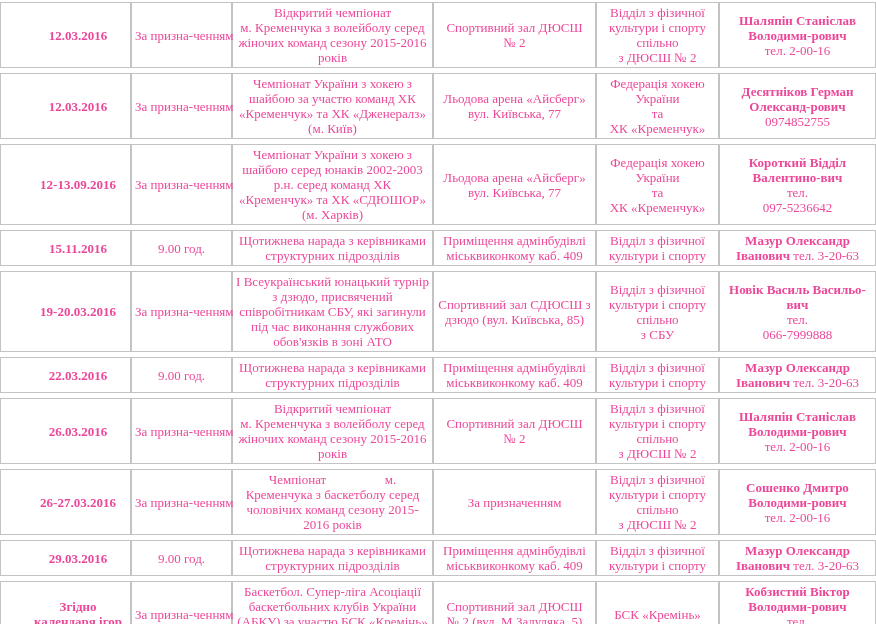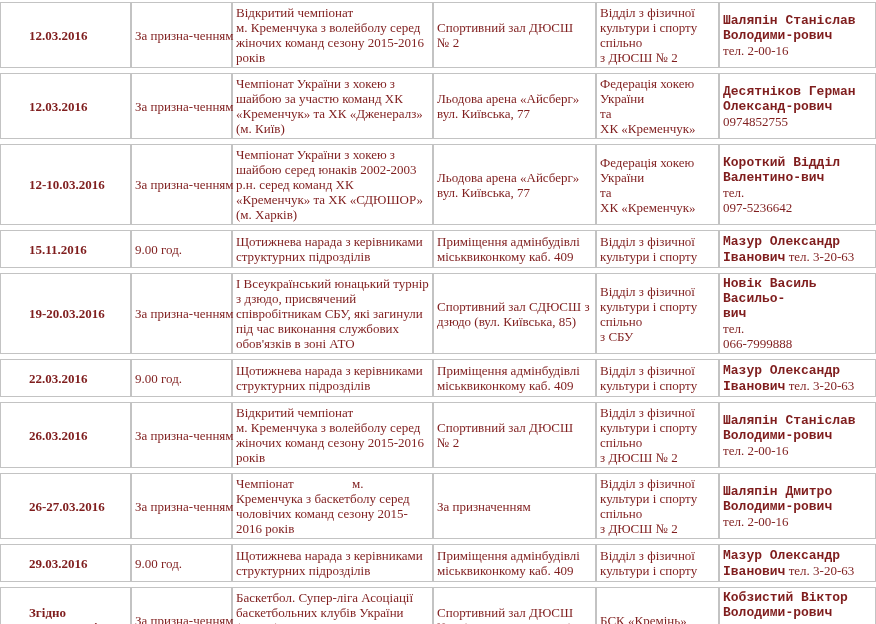--- a/index.html
+++ b/index.html
@@ -17,31 +17,32 @@
   table.schedule {
     border-collapse: separate;
     border-spacing: 0 5px;
     table-layout: fixed;
     width: 876px;
     margin-top: -3px;
   }
   td {
     border: 1px solid #c3c3c3;
     vertical-align: middle;
+    text-align: center;
     padding: 2px 3px;
     font-family: "Liberation Serif", serif;
     font-size: 13px;
     line-height: 15px;
-    color: #7f1d1d;
+    color: #ec4899;
     white-space: pre-line;
     overflow-wrap: break-word;
   }
   td.col-date { font-weight: bold; padding-left: 28px; }
   td.col-time { white-space: nowrap; }
-  .b { font-weight: bold; font-family: Liberation Mono, monospace; }
+  .b { font-weight: bold; }
   .block { display: block; }
 </style>
 </head>
 <body>
 
 <div class="page">
   <table class="schedule">
     <colgroup id="schedule-cols">
         <col style="width: 131px;">
         <col style="width: 101px;">
@@ -75,21 +76,21 @@
 (м. Київ)</td>
           <td class="col-location">Льодова арена «Айсберг»
 вул. Київська, 77</td>
           <td class="col-organizer">Федерація хокею України
 та
 ХК «Кременчук»</td>
           <td class="col-contact"><span class="b block">Десятніков Герман
 Олександ-рович</span><span class="">0974852755</span></td>
         </tr>
         <tr>
-          <td class="col-date">12-10.03.2016</td>
+          <td class="col-date">12-13.09.2016</td>
           <td class="col-time">За призна-ченням</td>
           <td class="col-event">Чемпіонат України з хокею з
 шайбою серед юнаків 2002-2003
 р.н. серед команд ХК
 «Кременчук» та ХК «СДЮШОР»
 (м. Харків)</td>
           <td class="col-location">Льодова арена «Айсберг»
 вул. Київська, 77</td>
           <td class="col-organizer">Федерація хокею України
 та
@@ -156,21 +157,21 @@
           <td class="col-date">26-27.03.2016</td>
           <td class="col-time">За призна-ченням</td>
           <td class="col-event">Чемпіонат&nbsp;&nbsp;&nbsp;&nbsp;&nbsp;&nbsp;&nbsp;&nbsp;&nbsp;&nbsp;&nbsp;&nbsp;&nbsp;&nbsp;&nbsp;&nbsp;&nbsp;&nbsp;м.
 Кременчука з баскетболу серед
 чоловічих команд сезону 2015-
 2016 років</td>
           <td class="col-location">За призначенням</td>
           <td class="col-organizer">Відділ з фізичної
 культури і спорту спільно
 з ДЮСШ № 2</td>
-          <td class="col-contact"><span class="b block">Шаляпін Дмитро
+          <td class="col-contact"><span class="b block">Сошенко Дмитро
 Володими-рович</span><span class="">тел. 2-00-16</span></td>
         </tr>
         <tr>
           <td class="col-date">29.03.2016</td>
           <td class="col-time">9.00 год.</td>
           <td class="col-event">Щотижнева нарада з керівниками
 структурних підрозділів</td>
           <td class="col-location">Приміщення адмінбудівлі
 міськвиконкому каб. 409</td>
           <td class="col-organizer">Відділ з фізичної

